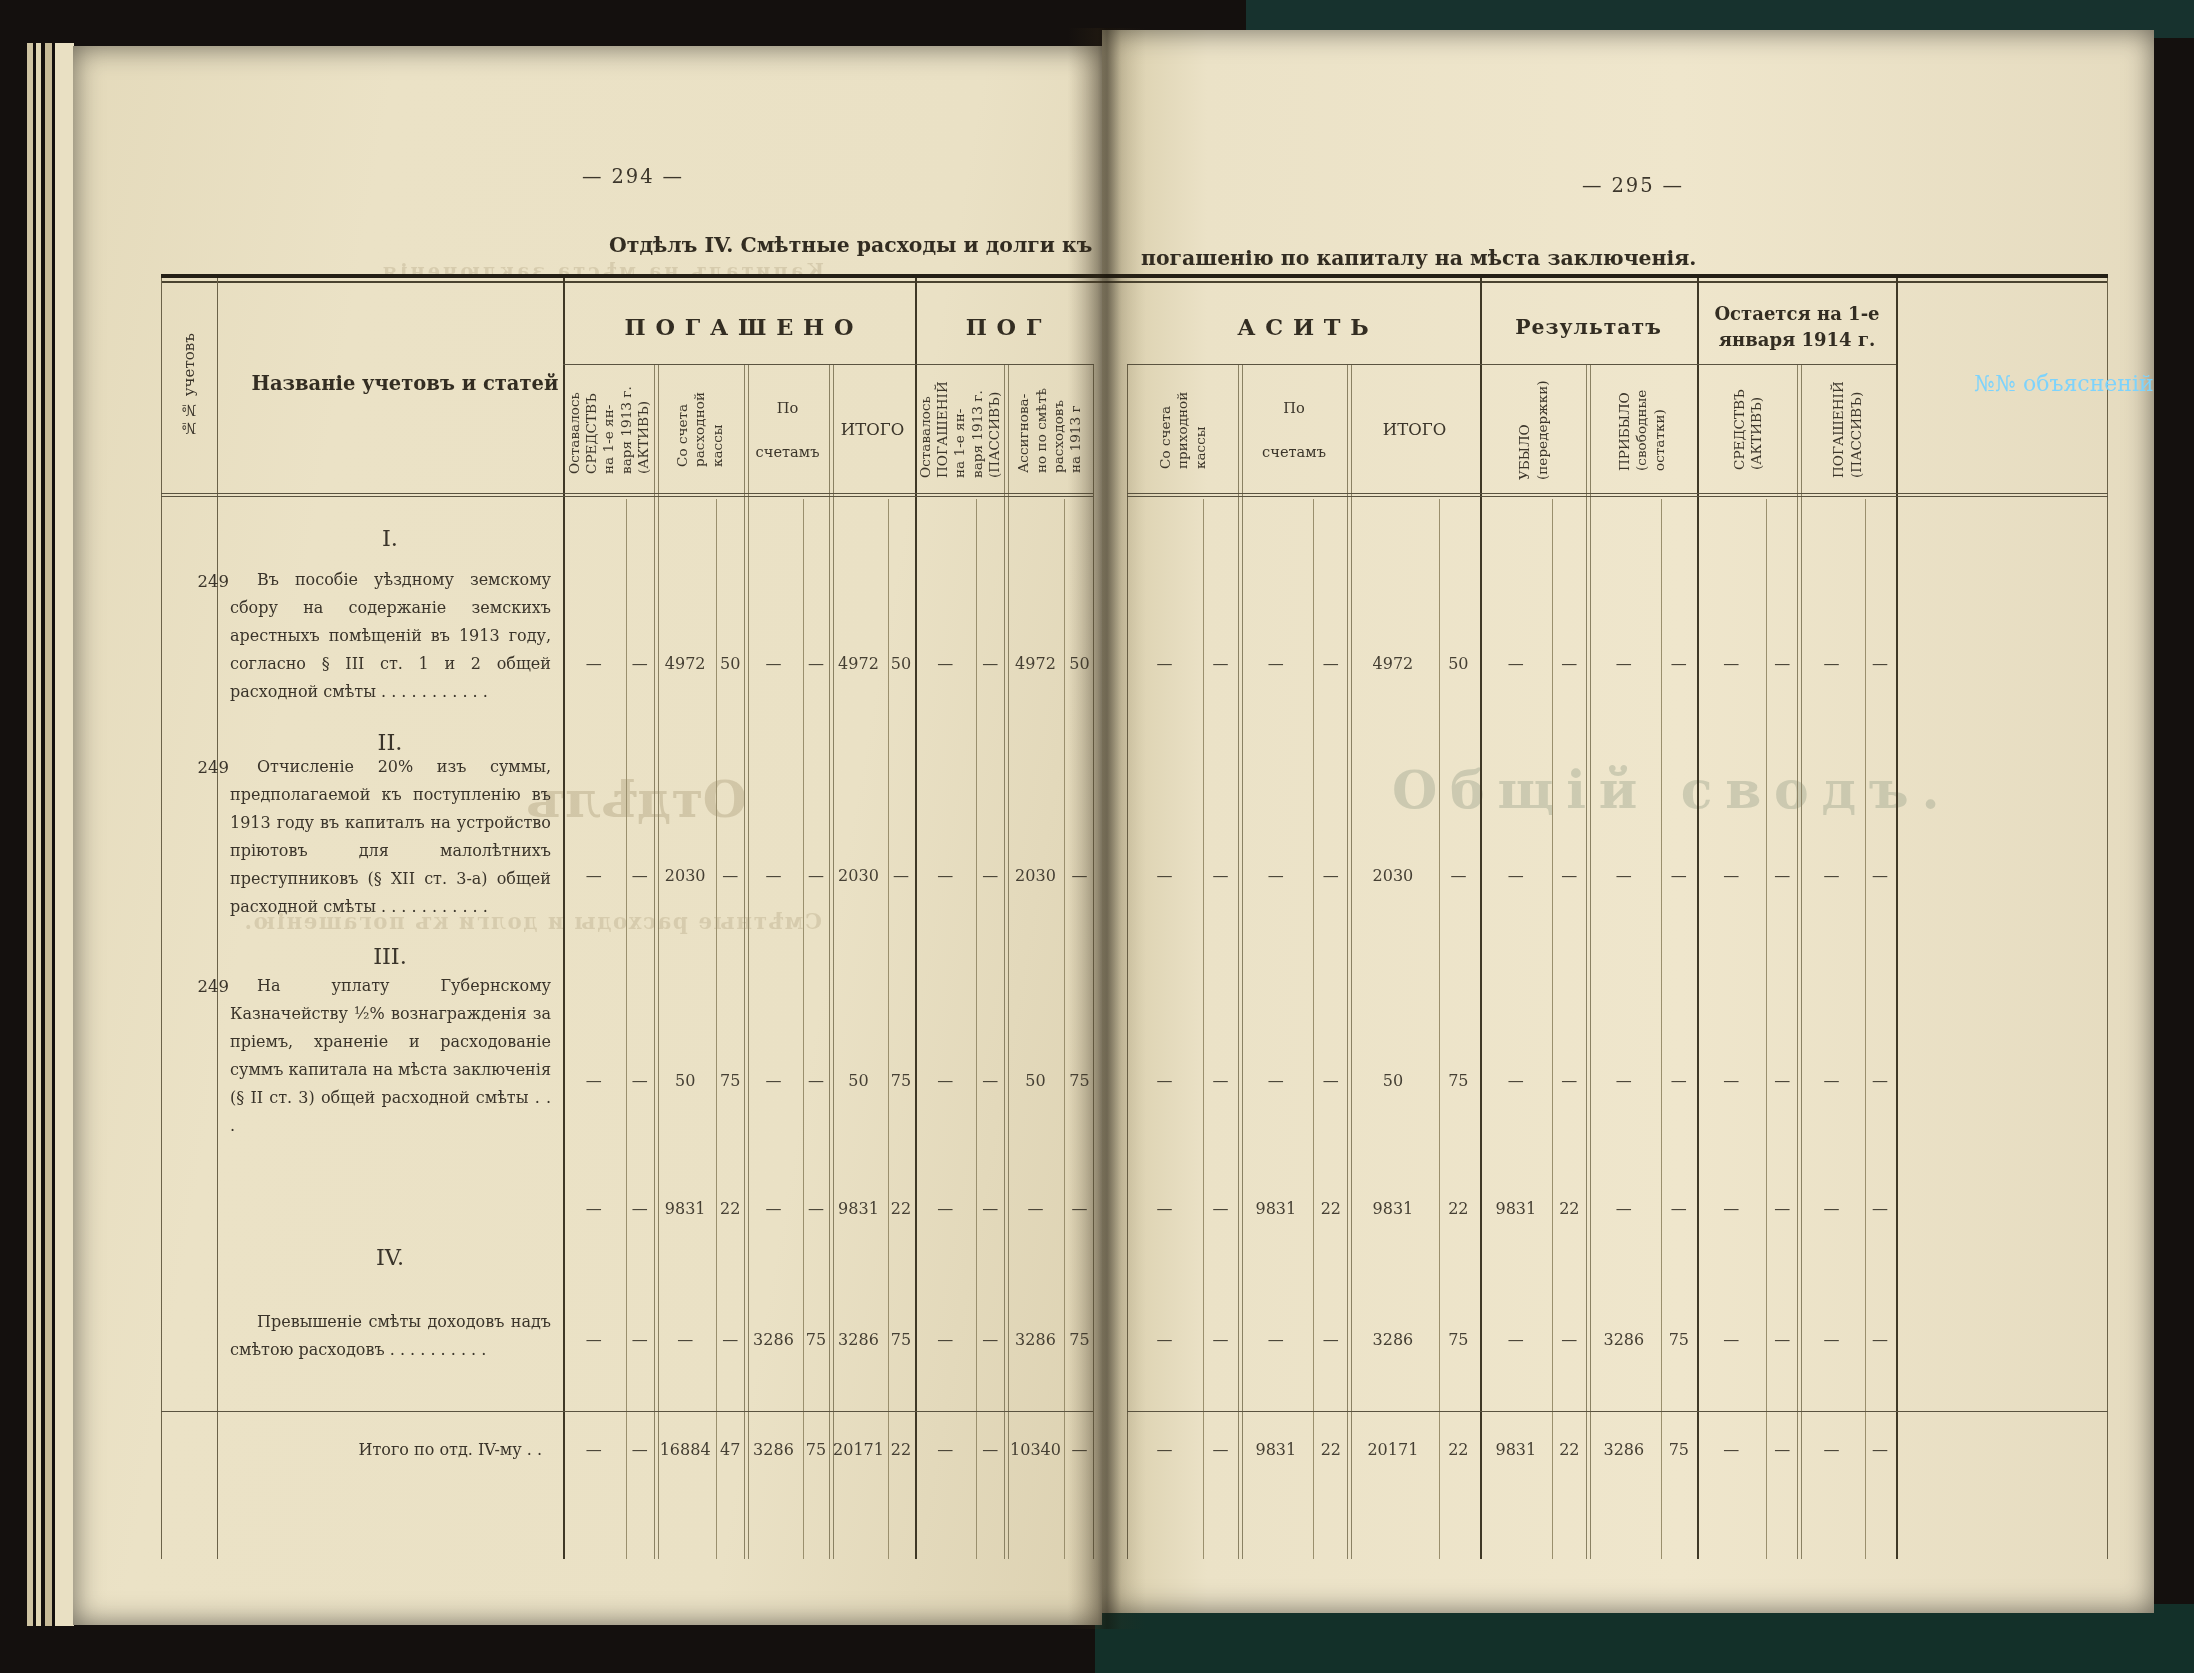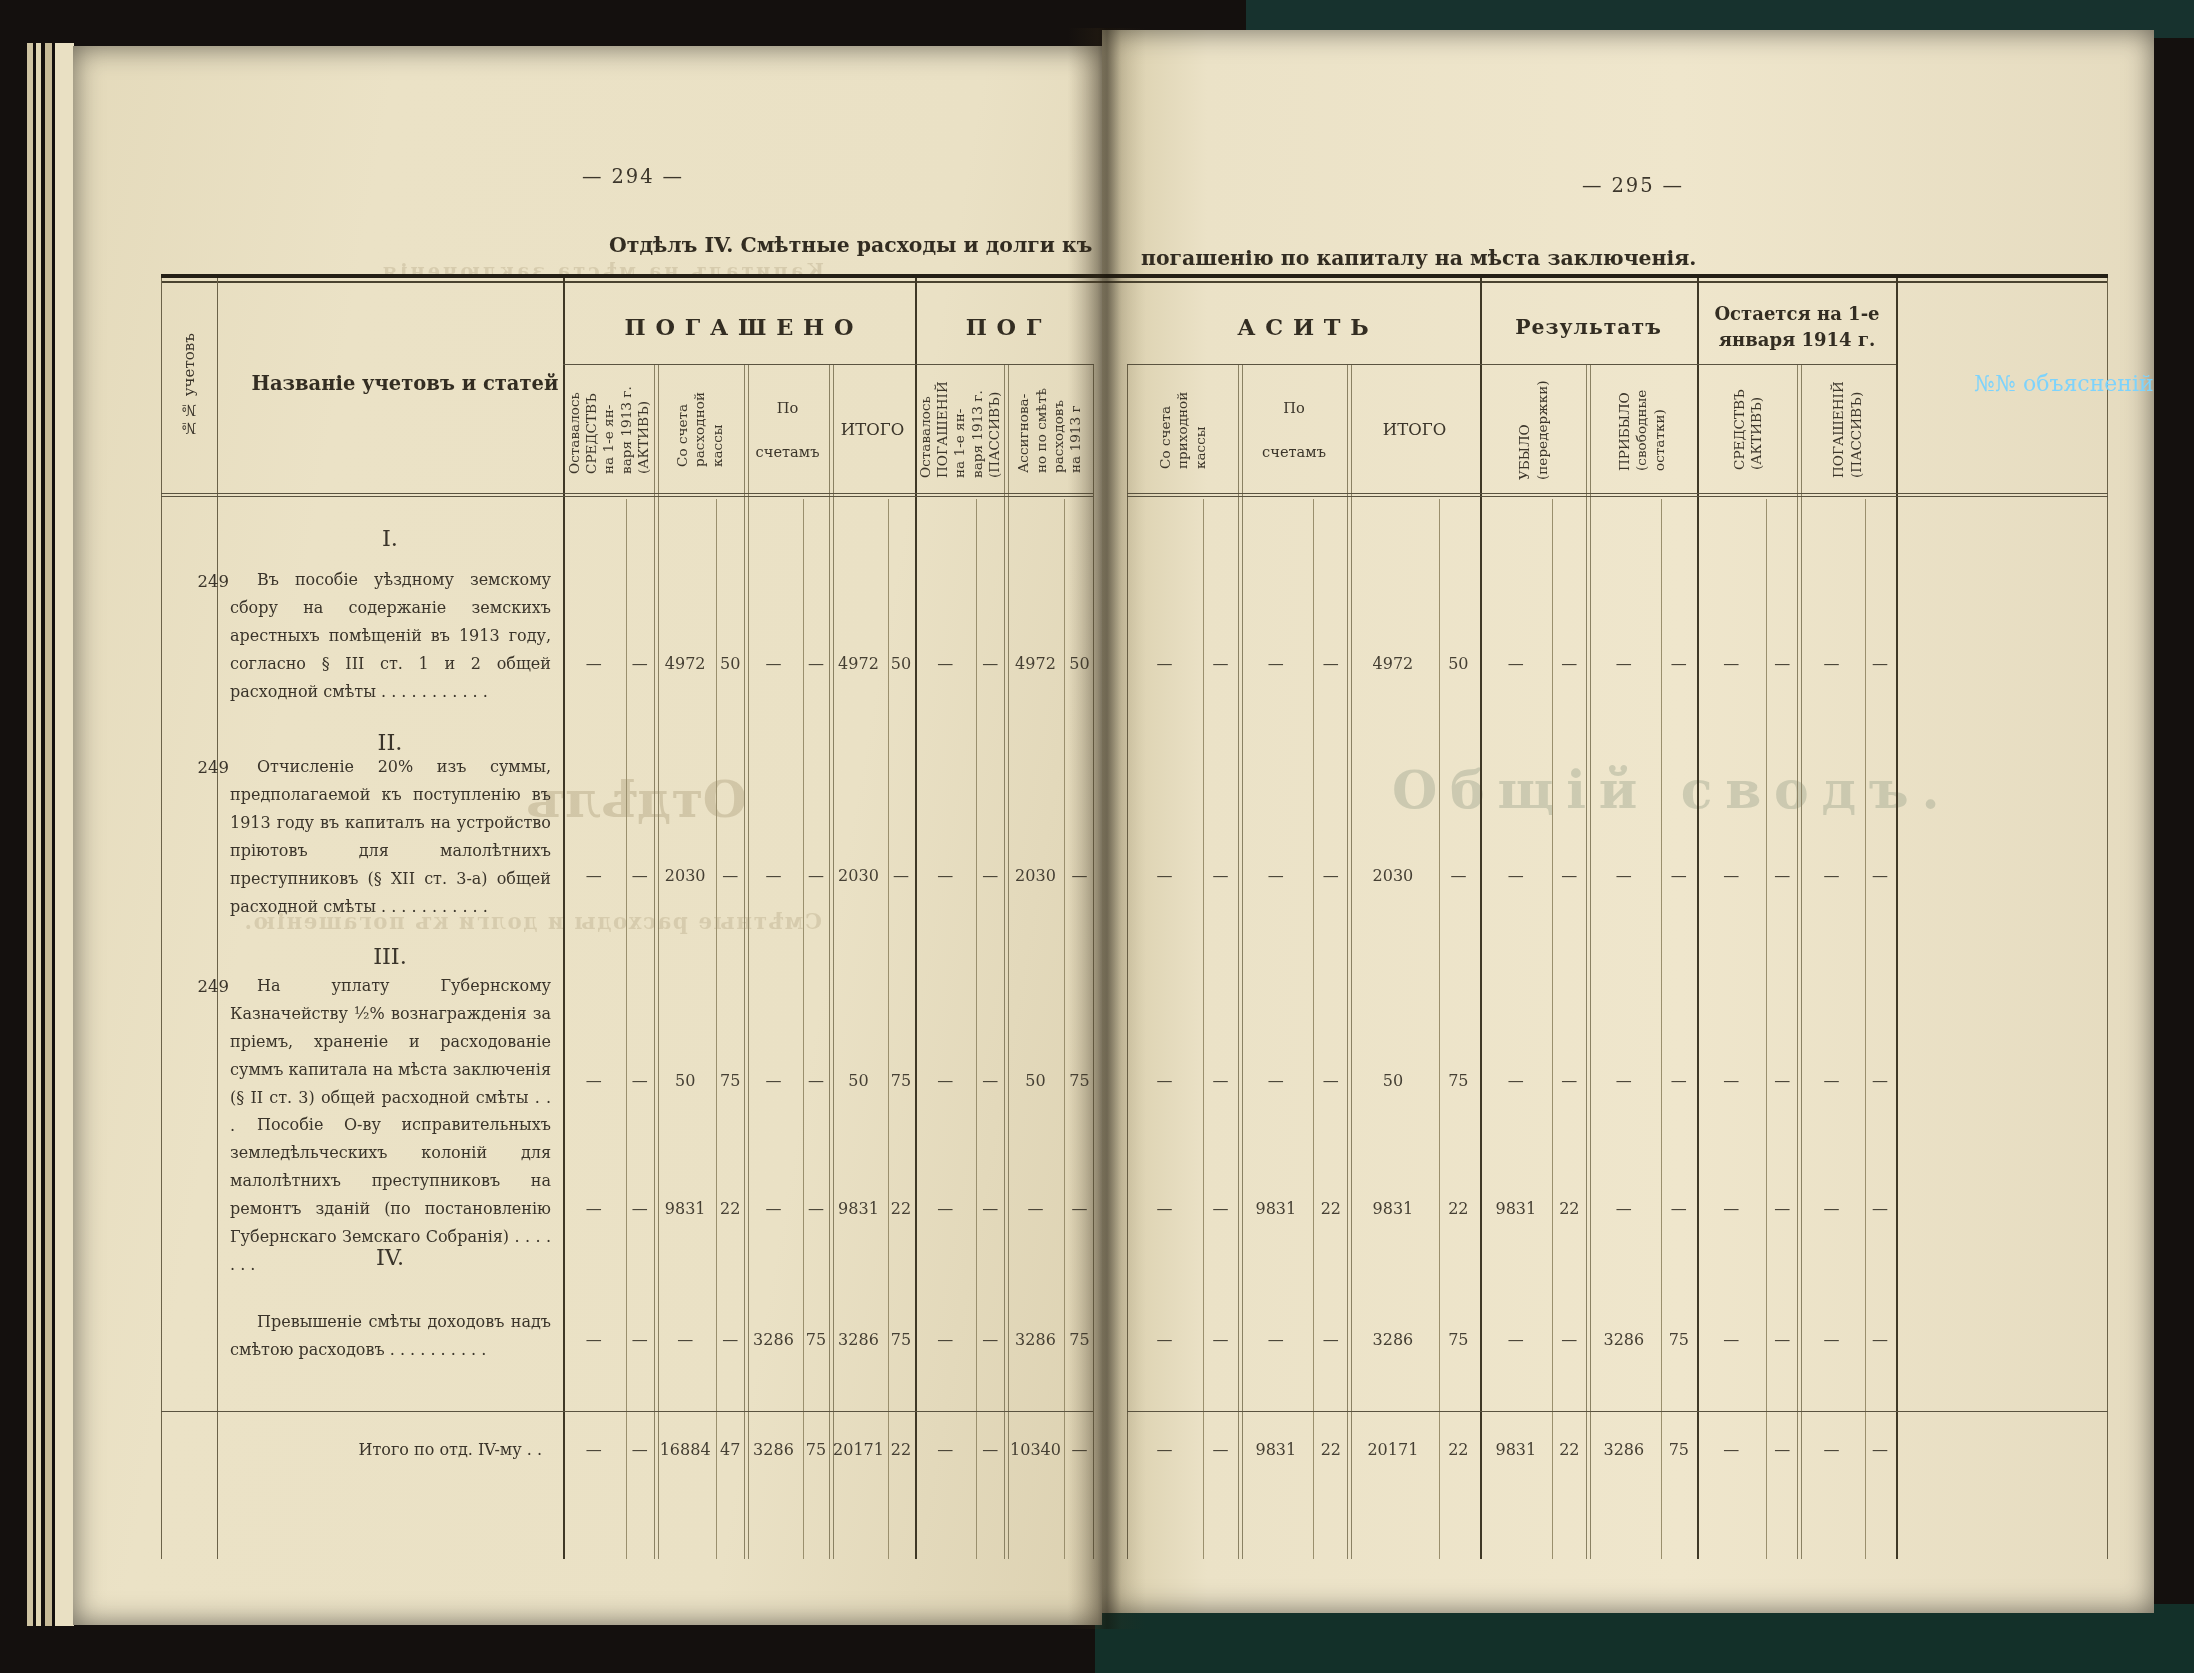--- a/index.html
+++ b/index.html
@@ -369,21 +369,20 @@
     <div class="mc cm12">
         <span class="rub">—</span>
         <span class="kop">—</span>
       </div>
     <div class="mc cm13">
         <span class="rub">—</span>
         <span class="kop">—</span>
       </div>
   </div>
 
-  <div class="rname" style="top:837px">Пособіе О-ву исправительныхъ земледѣльческихъ колоній для малолѣтнихъ преступниковъ на ремонтъ зданій (по постановленію Губернскаго Земскаго Собранія) . . . . . . .</div>
   <div class="vrow" style="top:920px">
     <div class="mc cm1">
         <span class="rub">—</span>
         <span class="kop">—</span>
       </div>
     <div class="mc cm2">
         <span class="rub">9831</span>
         <span class="kop">22</span>
       </div>
     <div class="mc cm3">

